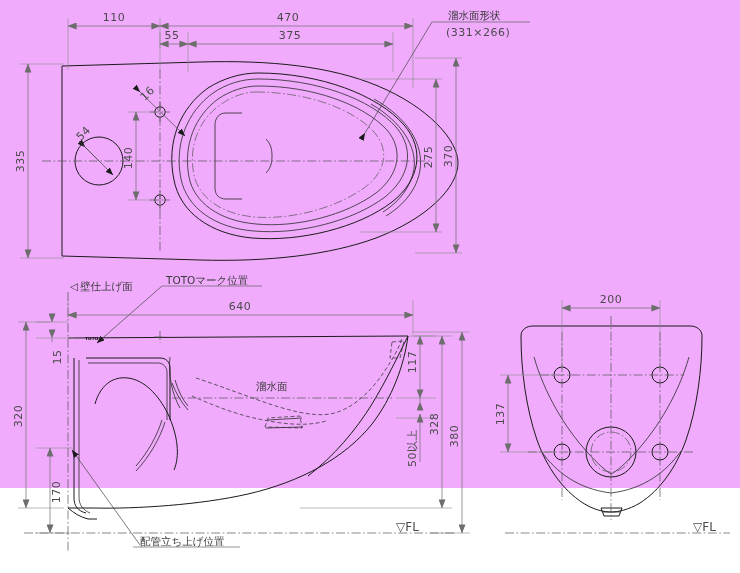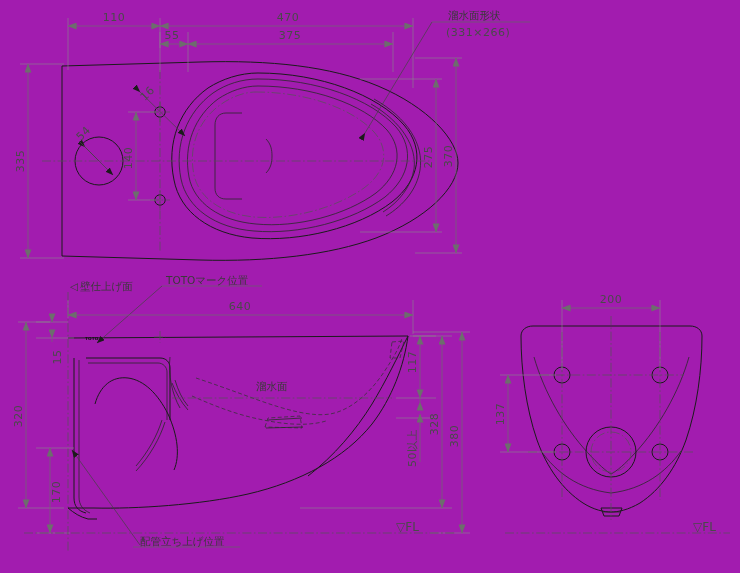--- a/index.html
+++ b/index.html
@@ -9,22 +9,22 @@
   }
   body {
     font-family: "DejaVu Sans", "Liberation Sans", sans-serif;
     width: 740px;
     height: 573px;
     overflow: hidden;
   }
   #sheet {
     position: relative;
     width: 740px;
-    height: 573px;
-    background: #a21caf;
+    height: 488px;
+    background: #f0abfc;
   }
   svg.dwg {
     position: absolute;
     left: 0;
     top: 0;
     width: 740px;
     height: 573px;
   }
   .dimtext {
     font-family: "DejaVu Sans", "Liberation Sans", sans-serif;

